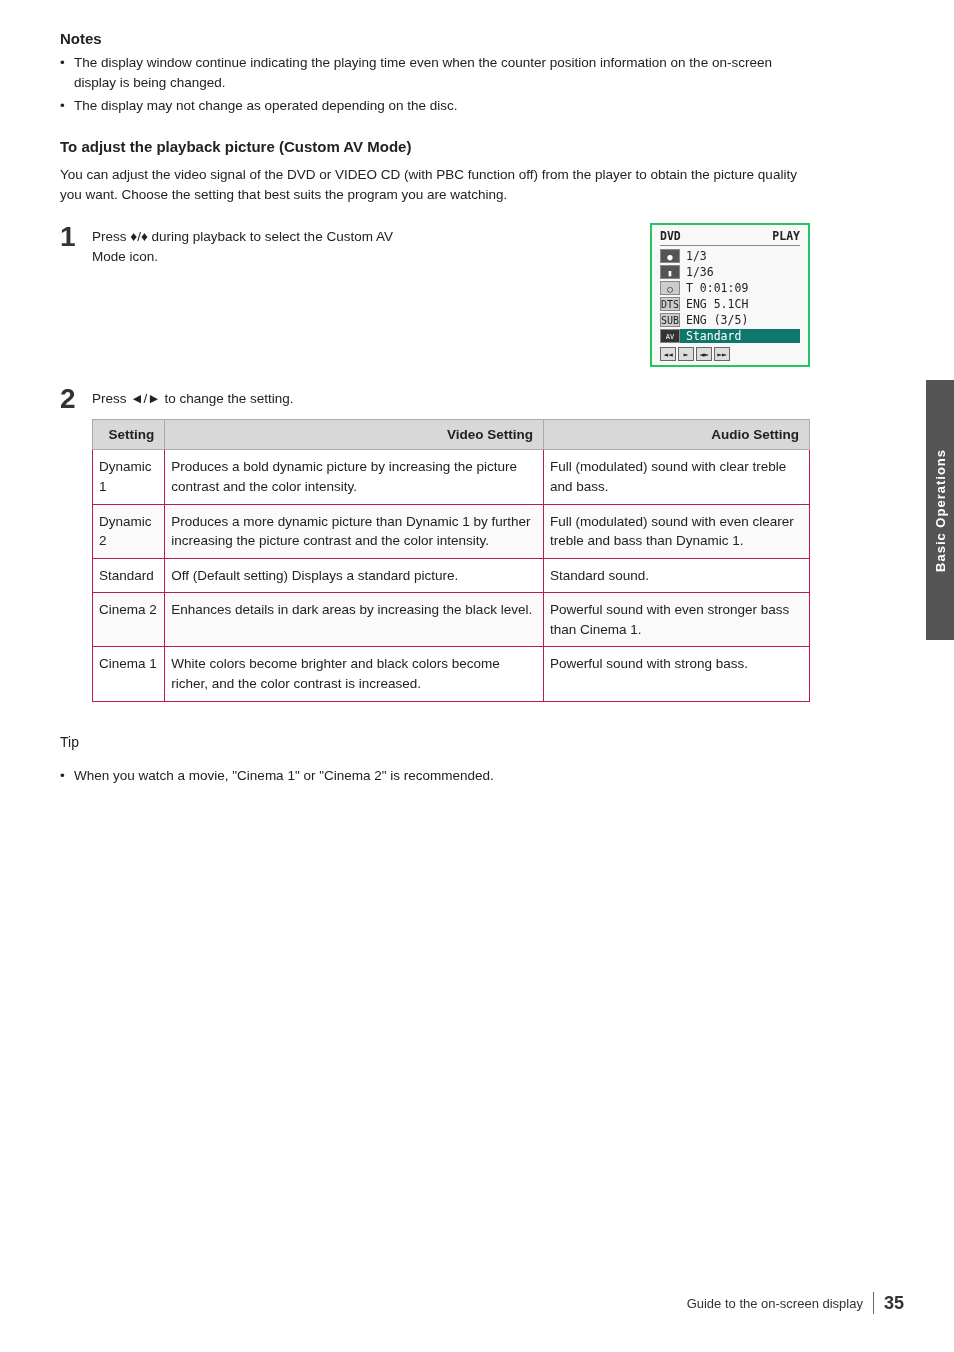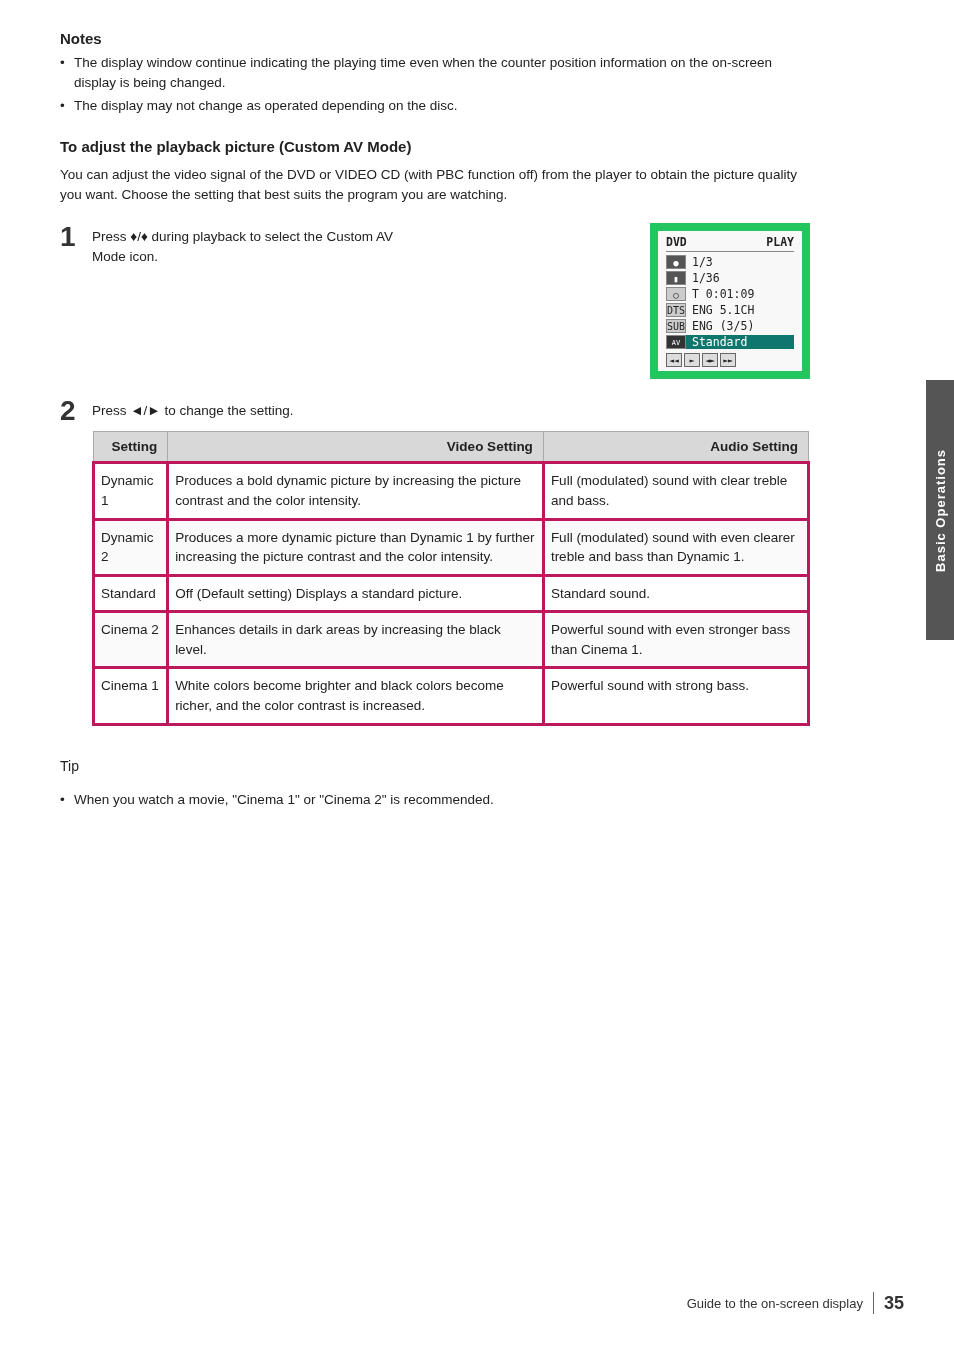--- a/index.html
+++ b/index.html
@@ -74,21 +74,21 @@
       flex: 1;
     }
     .step-text {
       font-size: 13.5px;
       line-height: 1.5;
       margin-top: 4px;
     }
 
     
     .osd-box {
-      border: 8px solid #22c55e;
+      border: 2px solid #22c55e;
       background: #f8f8f8;
       display: inline-block;
       padding: 4px 8px;
       font-size: 12px;
       font-family: monospace;
       margin-left: 20px;
       min-width: 160px;
       vertical-align: top;
     }
     .osd-header {
@@ -156,21 +156,21 @@
     }
     .settings-table th {
       background: #d8d8d8;
       border: 1px solid #aaa;
       padding: 7px 10px;
       text-align: right;
       font-weight: bold;
       font-size: 13.5px;
     }
     .settings-table td {
-      border: 3px solid #be185d;
+      border: 1px solid #be185d;
       padding: 7px 6px;
       vertical-align: top;
       line-height: 1.45;
     }
     .settings-table tr:nth-child(odd) td {
       background: #ffffff;
     }
     .settings-table tr:nth-child(even) td {
       background: #fafafa;
     }

